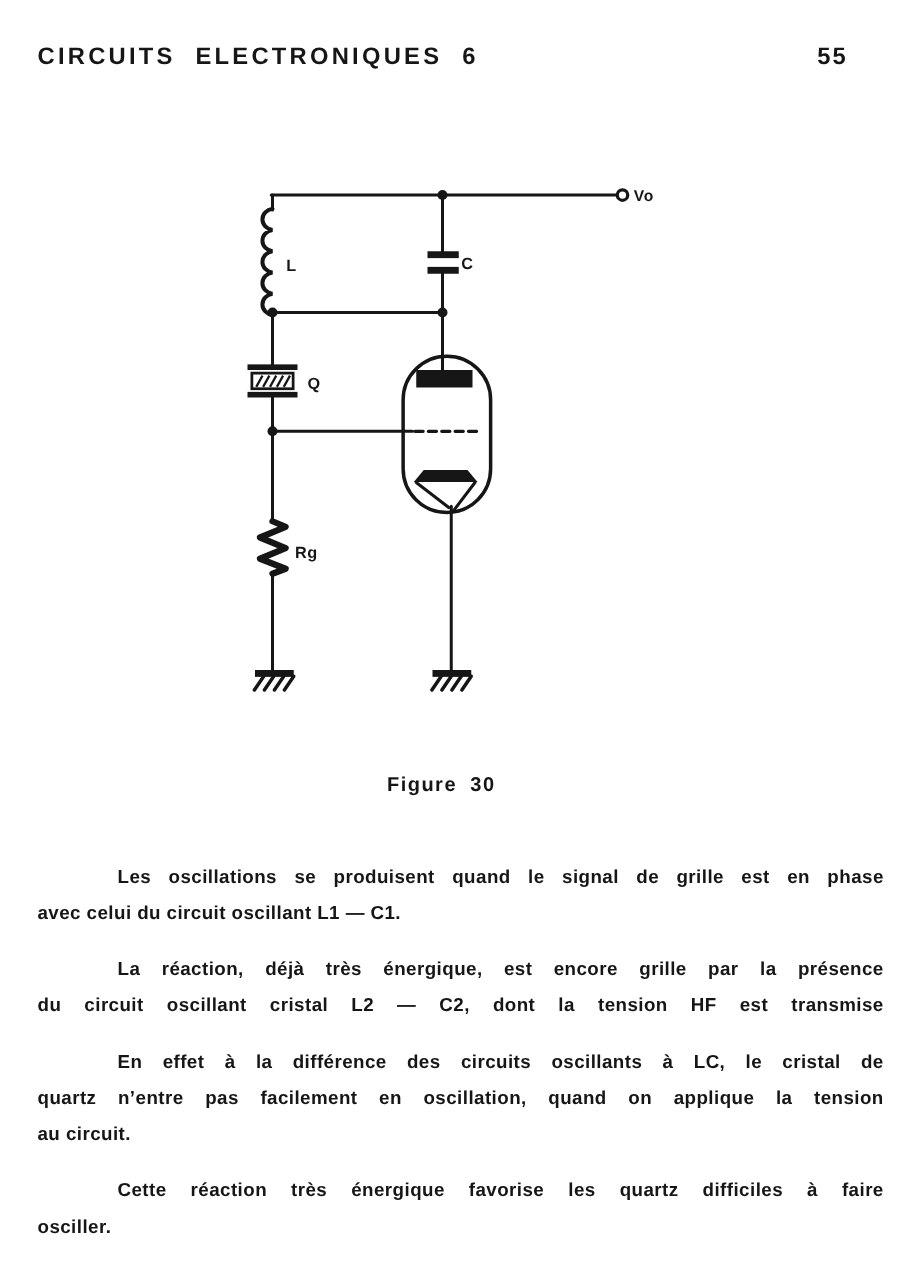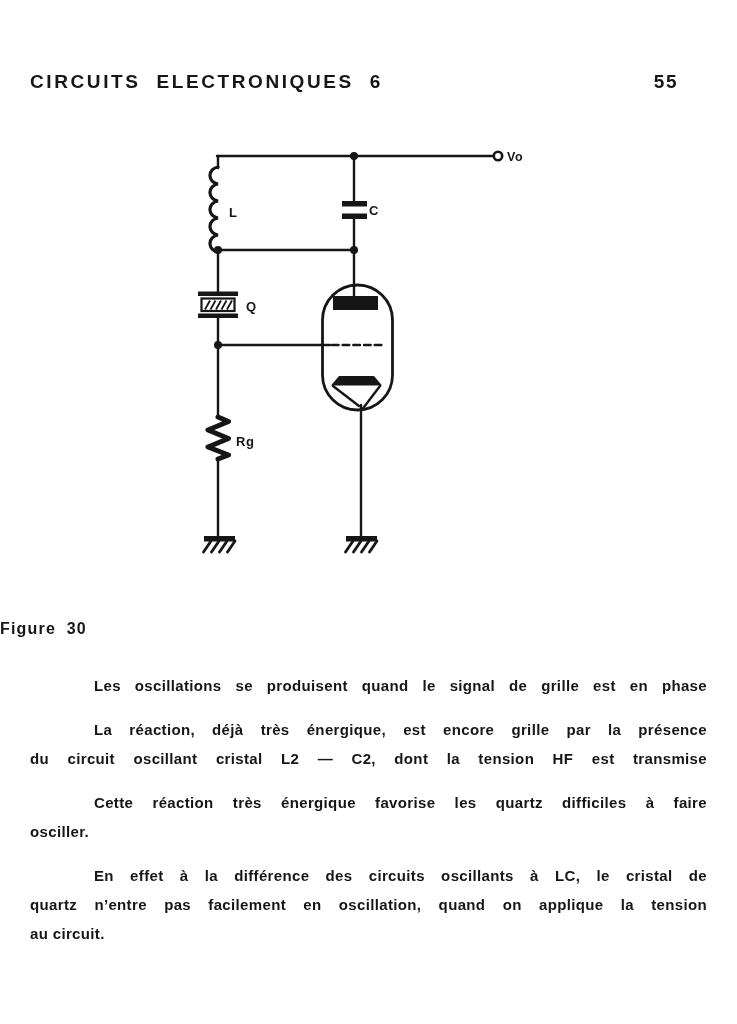--- a/index.html
+++ b/index.html
@@ -10,44 +10,45 @@
     color:#161616;
     font-family:"Liberation Sans","DejaVu Sans",sans-serif;
     overflow:hidden;
   }
   
   .hdr{
     position:absolute;left:30px;top:35px;right:59px;
     display:flex;justify-content:space-between;align-items:baseline;
     font-weight:700;font-size:19px;
   }
-  .hdr .title{letter-spacing:2.6px;word-spacing:8px;margin-top:36px;}
+  .hdr .title{letter-spacing:2.6px;word-spacing:8px;}
   .hdr .pageno{letter-spacing:1.5px;text-align:right;}
   
   .circuit{position:absolute;left:0;top:0;}
   .circuit .stroke{stroke:#161616;fill:none;stroke-linecap:round;}
   .circuit .fill{fill:#161616;stroke:none;}
   .sym-label{
     font-family:"Liberation Sans","DejaVu Sans",sans-serif;
     font-weight:700;font-size:13px;letter-spacing:.5px;fill:#161616;
   }
   .sym-label.small{font-size:12.5px;}
   
   .caption{
     position:absolute;left:0;top:620px;width:706px;
+    text-align:center;
     font-weight:700;font-size:16px;
     letter-spacing:1.2px;word-spacing:5px;
   }
   
   .textblock{
     position:absolute;left:30px;top:671px;width:677px;
     font-weight:700;font-size:15px;line-height:29px;
     letter-spacing:.35px;
   }
-  .para{margin:0 0 15px 0;}
+  .para{margin:16px 0 15px 0;}
   .ln{
     text-align:justify;
     text-align-last:justify;
     -moz-text-align-last:justify;
   }
   .ln.first{padding-left:64px;}
   .ln.last{text-align-last:left;-moz-text-align-last:left;}
 </style>
 </head>
 <body>
@@ -149,32 +150,33 @@
       </g>
     </g>
   </svg>
 
   <div class="caption">Figure 30</div>
 
   <div class="textblock">
 
     <div class="para">
       <div class="ln first">Les oscillations se produisent quand le signal de grille est en phase</div>
+      <div class="ln last">avec celui du circuit oscillant L1 — C1.</div>
     </div>
 
     <div class="para">
       <div class="ln first">La réaction, déjà très énergique, est encore grille par la présence</div>
       <div class="ln">du circuit oscillant cristal L2 — C2, dont la tension HF est transmise</div>
     </div>
 
     <div class="para">
-      <div class="ln first">Cette réaction très énergique favorise les quartz difficiles à faire</div>
-      <div class="ln last">osciller.</div>
+      <div class="ln first">En effet à la différence des circuits oscillants à LC, le cristal de</div>
+      <div class="ln">quartz n’entre pas facilement en oscillation, quand on applique la tension</div>
+      <div class="ln last">au circuit.</div>
     </div>
 
     <div class="para">
-      <div class="ln first">En effet à la différence des circuits oscillants à LC, le cristal de</div>
-      <div class="ln">quartz n’entre pas facilement en oscillation, quand on applique la tension</div>
-      <div class="ln last">au circuit.</div>
+      <div class="ln first">Cette réaction très énergique favorise les quartz difficiles à faire</div>
+      <div class="ln last">osciller.</div>
     </div>
 
   </div>
 </div>
 
 </body></html>

